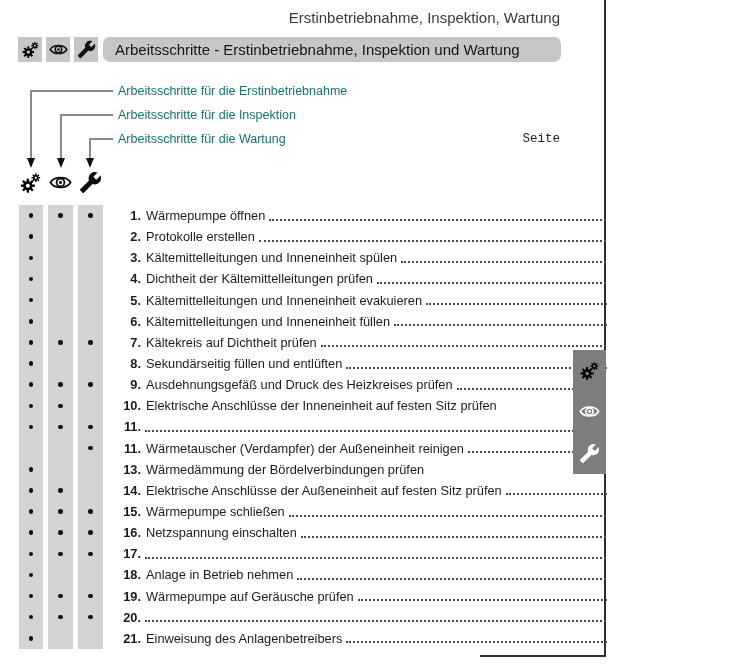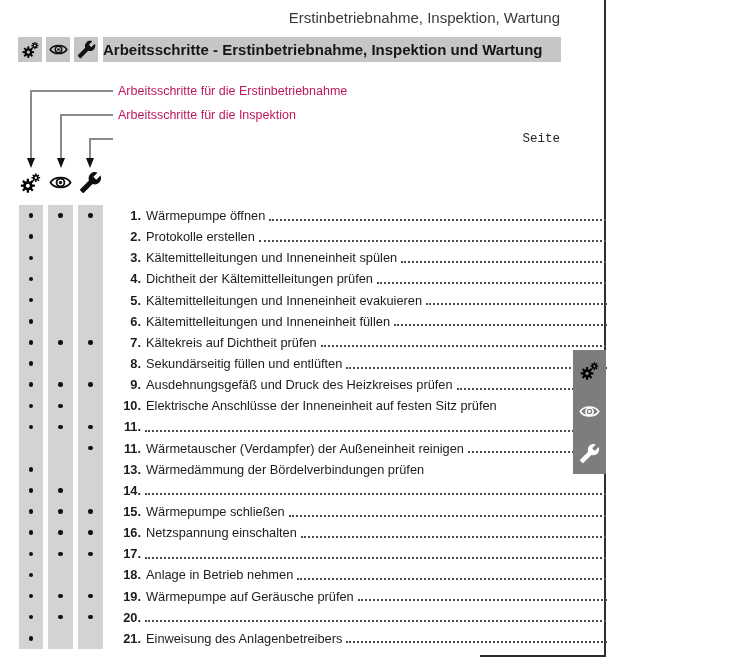--- a/index.html
+++ b/index.html
@@ -15,24 +15,24 @@
 
   
   .doc-header { position:absolute; top:9px; right:48px; font-size:15px; color:#3a3a3a; }
 
   
   .section-row { position:absolute; top:37px; left:18px; right:47px; height:25px; display:flex; }
   .icon-sq { width:24px; height:25px; background:#c6c6c6; margin-right:4px;
              display:flex; align-items:center; justify-content:center; color:#111; }
   .icon-sq svg { width:19px; height:19px; }
   .section-bar { flex:1; background:#c6c6c6; margin-left:1px; display:flex; align-items:center;
-                 padding-left:0; font-weight:bold; font-size:15px; color:#161616; }
-
-  
-  .legend-label { position:absolute; left:118px; font-size:12.5px; color:#be185d; }
+                 padding-left:12px; font-weight:normal; font-size:15px; color:#161616;border-radius:7px; }
+
+  
+  .legend-label { position:absolute; left:118px; font-size:12.5px; color:#0f766e; }
   .l1 { top:84px; } .l2 { top:108px; } .l3 { top:132px; }
   .seite { position:absolute; right:48px; top:132px; font-size:12.5px; color:#222;font-family:Liberation Mono, monospace; }
 
   .hline, .vline { position:absolute; background:#8a8a8a; }
   .hline { height:1.5px; } .vline { width:1.5px; }
   .h1 { left:30px; top:90px;  width:83px; }
   .h2 { left:60px; top:114px; width:53px; }
   .h3 { left:89px; top:138px; width:24px; }
   .v1 { left:30px; top:90px;  height:68px; }
   .v2 { left:60px; top:114px; height:44px; }
@@ -122,20 +122,21 @@
     <div class="icon-sq">
         <svg class="flip">
           <use href="#i-wrench"></use>
         </svg>
       </div>
     <div class="section-bar">Arbeitsschritte - Erstinbetriebnahme, Inspektion und Wartung</div>
   </div>
 
   <div class="legend-label l1">Arbeitsschritte für die Erstinbetriebnahme</div>
   <div class="legend-label l2">Arbeitsschritte für die Inspektion</div>
+  <div class="legend-label l3">Arbeitsschritte für die Wartung</div>
   <div class="seite">Seite</div>
 
   <div class="hline h1"></div>
   <div class="vline v1"></div>
   <div class="arrow a1"></div>
   <div class="hline h2"></div>
   <div class="vline v2"></div>
   <div class="arrow a2"></div>
   <div class="hline h3"></div>
   <div class="vline v3"></div>
@@ -314,20 +315,21 @@
     </div>
       <div class="row">
       <div class="bcell b1 on">
           <span class="dot"></span>
         </div>
       <div class="bcell b2 on">
           <span class="dot"></span>
         </div>
       <div class="bcell b3"></div>
       <div class="num">14.</div>
+      <div class="title">Elektrische Anschlüsse der Außeneinheit auf festen Sitz prüfen</div>
       <div class="leader"></div>
       <div class="pageno">68</div>
     </div>
       <div class="row">
       <div class="bcell b1 on">
           <span class="dot"></span>
         </div>
       <div class="bcell b2 on">
           <span class="dot"></span>
         </div>

